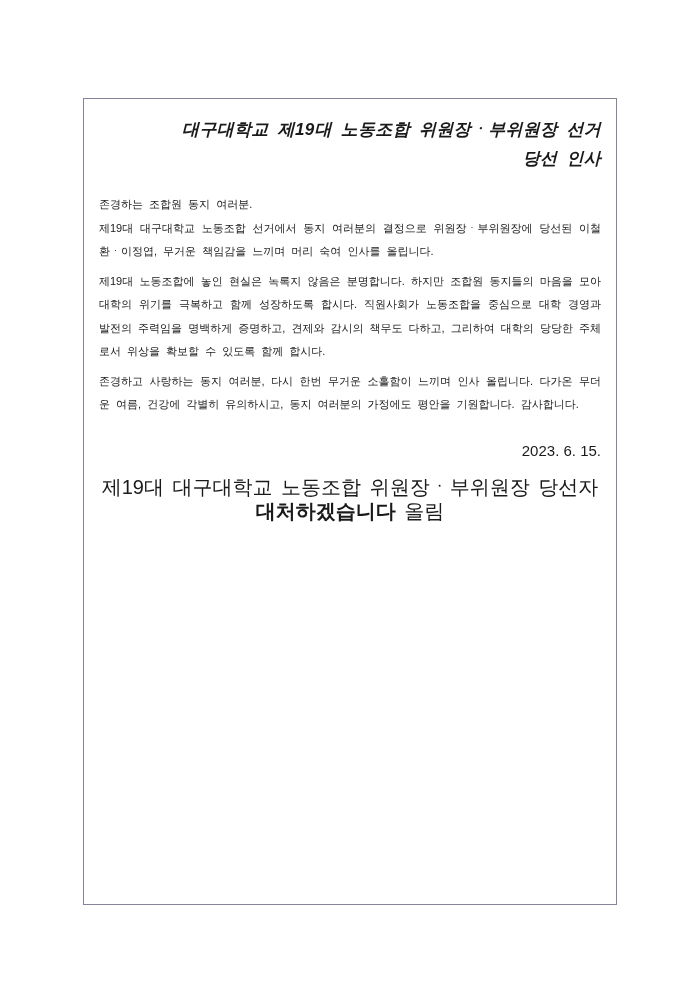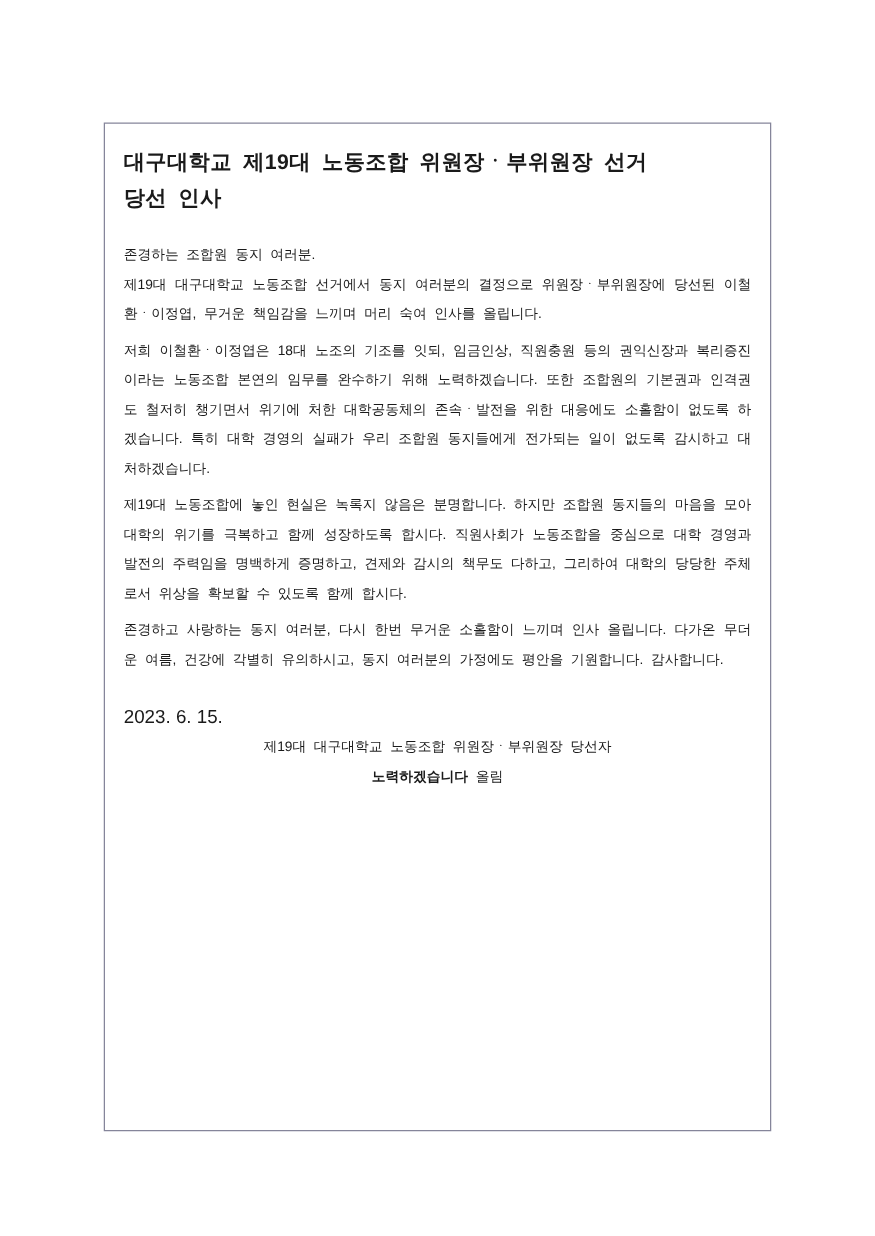--- a/index.html
+++ b/index.html
@@ -21,70 +21,71 @@
     left: 83px;
     top: 98px;
     width: 534px;
     height: 807px;
     border: 1px solid #85859a;
     box-sizing: border-box;
     padding: 16px 15px 0 15px;
     background: #ffffff;
   }
   .doc-title {
-    text-align: left;
+    text-align: right;
     font-weight: bold;
     font-size: 17px;
     line-height: 29px;
     margin: 0 0 20px 0;
     letter-spacing: 0.3px;
     word-spacing: 4px;
+    font-style: italic;
   }
   .doc-body p {
     margin: 0 0 6px 0;
     font-size: 11px;
     line-height: 23.5px;
     text-align: justify;
     word-spacing: 3px;
     letter-spacing: 0px;
   }
   .doc-date {
-    text-align: left;
+    text-align: right;
     font-size: 15px;
     line-height: 23.5px;
     margin-top: 22px;
   }
   .doc-sign {
     text-align: center;
-    font-size: 11px;
+    font-size: 20px;
     line-height: 24px;
+    margin-top: 13px;
     word-spacing: 3px;
   }
   .doc-sign .sign-row { display: block; }
   .doc-sign b { font-weight: bold; }
 </style>
 </head>
 <body>
 
 <div class="page">
   <div class="doc-frame">
 
     <div class="doc-title">
       <span class="title-line">대구대학교 제19대 노동조합 위원장ㆍ부위원장 선거</span><br>
       <span class="title-line">당선 인사</span>
     </div>
 
     <div class="doc-body">
         <p>존경하는 조합원 동지 여러분.<br>제19대 대구대학교 노동조합 선거에서 동지 여러분의 결정으로 위원장ㆍ부위원장에 당선된 이철환ㆍ이정엽, 무거운 책임감을 느끼며 머리 숙여 인사를 올립니다.</p>
-        <p>저희 이철환ㆍ이정엽은 18대 노조의 기조를 잇되, 임금인상, 직원충원 등의 권익신장과 복리증진이라는 노동조합 본연의 임무를 완수하기 위해 노력하겠습니다. 또한 조합원의 기본권과 인격권도 철저히 챙기면서 위기에 처한 대학공동체의 존속ㆍ발전을 위한 대응에도 소홀함이 없도록 하겠습니다. 특히 대학 경영의 실패가 우리 조합원 동지들에게 전가되는 일이 없도록 감시하고 대처하겠습니다.</p>
         <p>제19대 노동조합에 놓인 현실은 녹록지 않음은 분명합니다. 하지만 조합원 동지들의 마음을 모아 대학의 위기를 극복하고 함께 성장하도록 합시다. 직원사회가 노동조합을 중심으로 대학 경영과 발전의 주력임을 명백하게 증명하고, 견제와 감시의 책무도 다하고, 그리하여 대학의 당당한 주체로서 위상을 확보할 수 있도록 함께 합시다.</p>
         <p>존경하고 사랑하는 동지 여러분, 다시 한번 무거운 소홀함이 느끼며 인사 올립니다. 다가온 무더운 여름, 건강에 각별히 유의하시고, 동지 여러분의 가정에도 평안을 기원합니다. 감사합니다.</p>
       </div>
 
     <div class="doc-date">2023. 6. 15.</div>
 
     <div class="doc-sign">
       <span class="sign-row">제19대 대구대학교 노동조합 위원장ㆍ부위원장 당선자</span>
-      <span class="sign-row"><b>노력하겠습니다</b> <span>올림</span></span>
+      <span class="sign-row"><b>대처하겠습니다</b> <span>올림</span></span>
     </div>
 
   </div>
 </div>
 
 </body></html>

